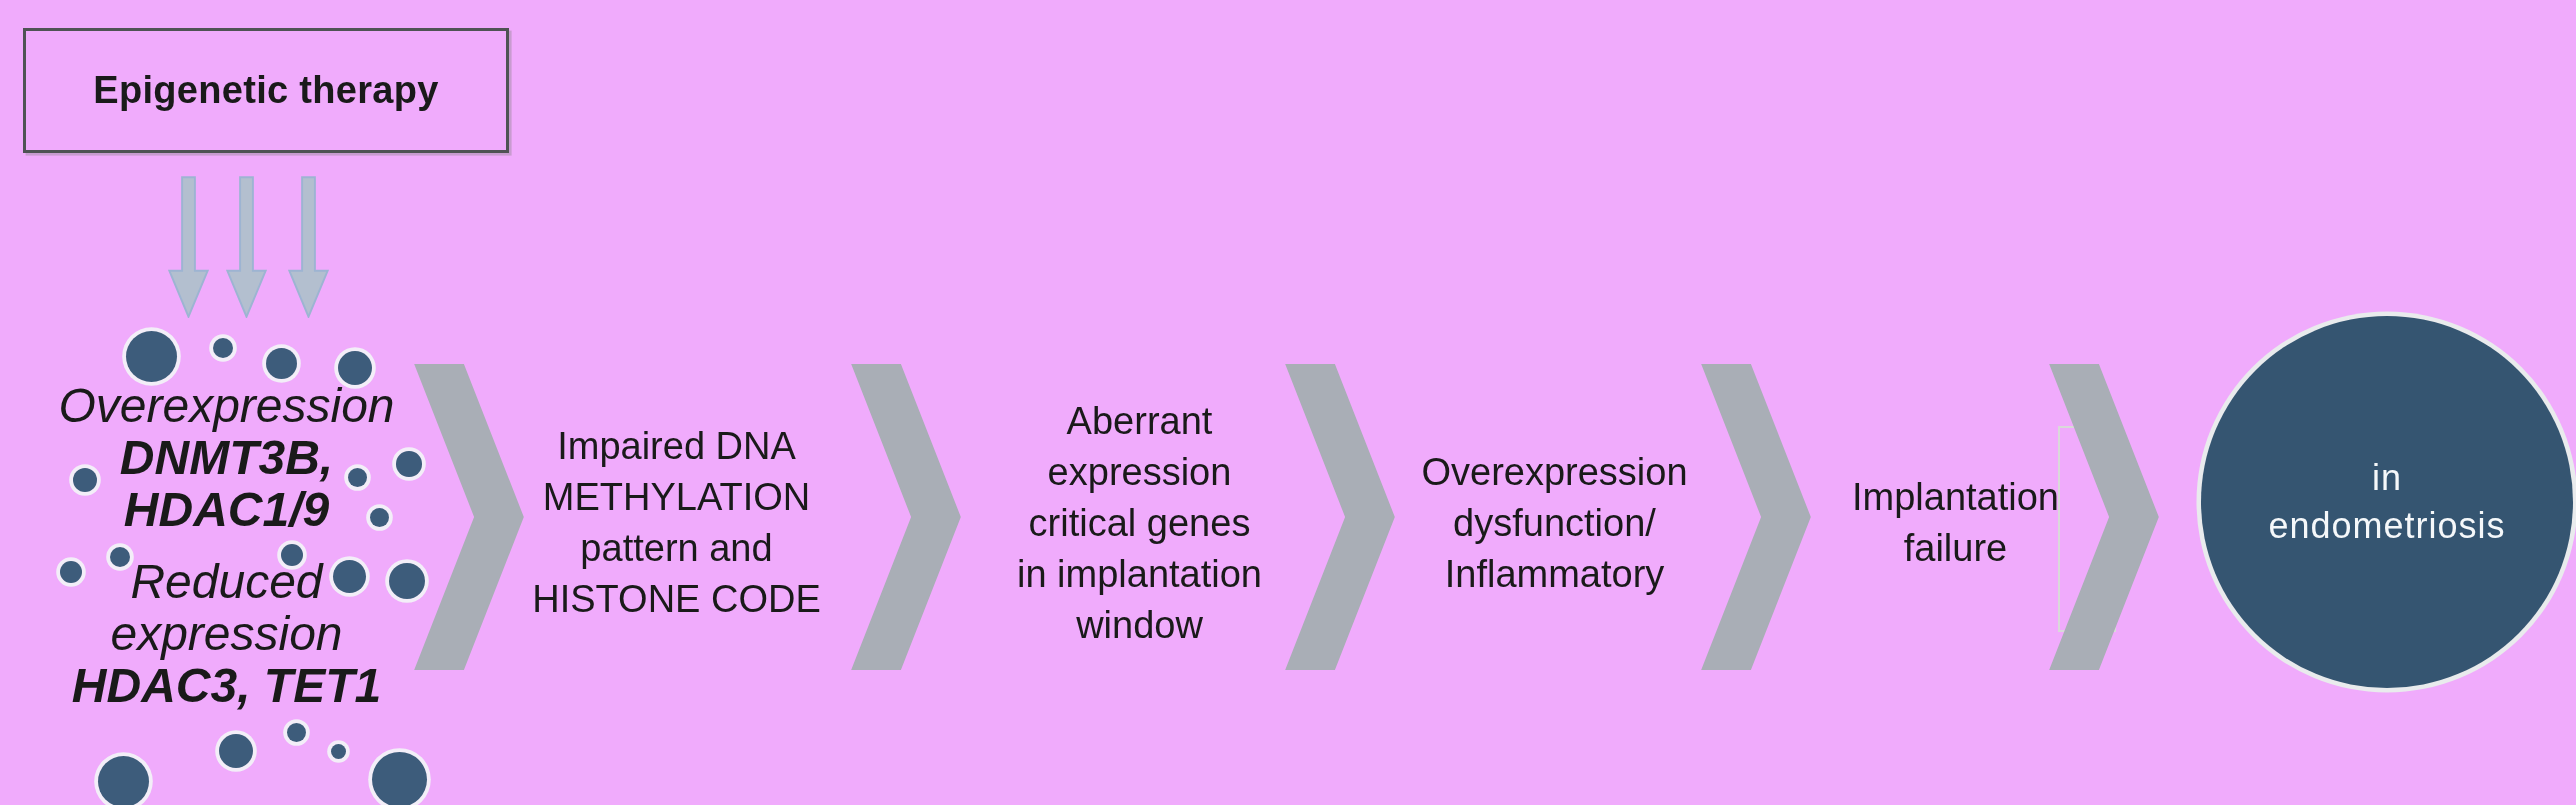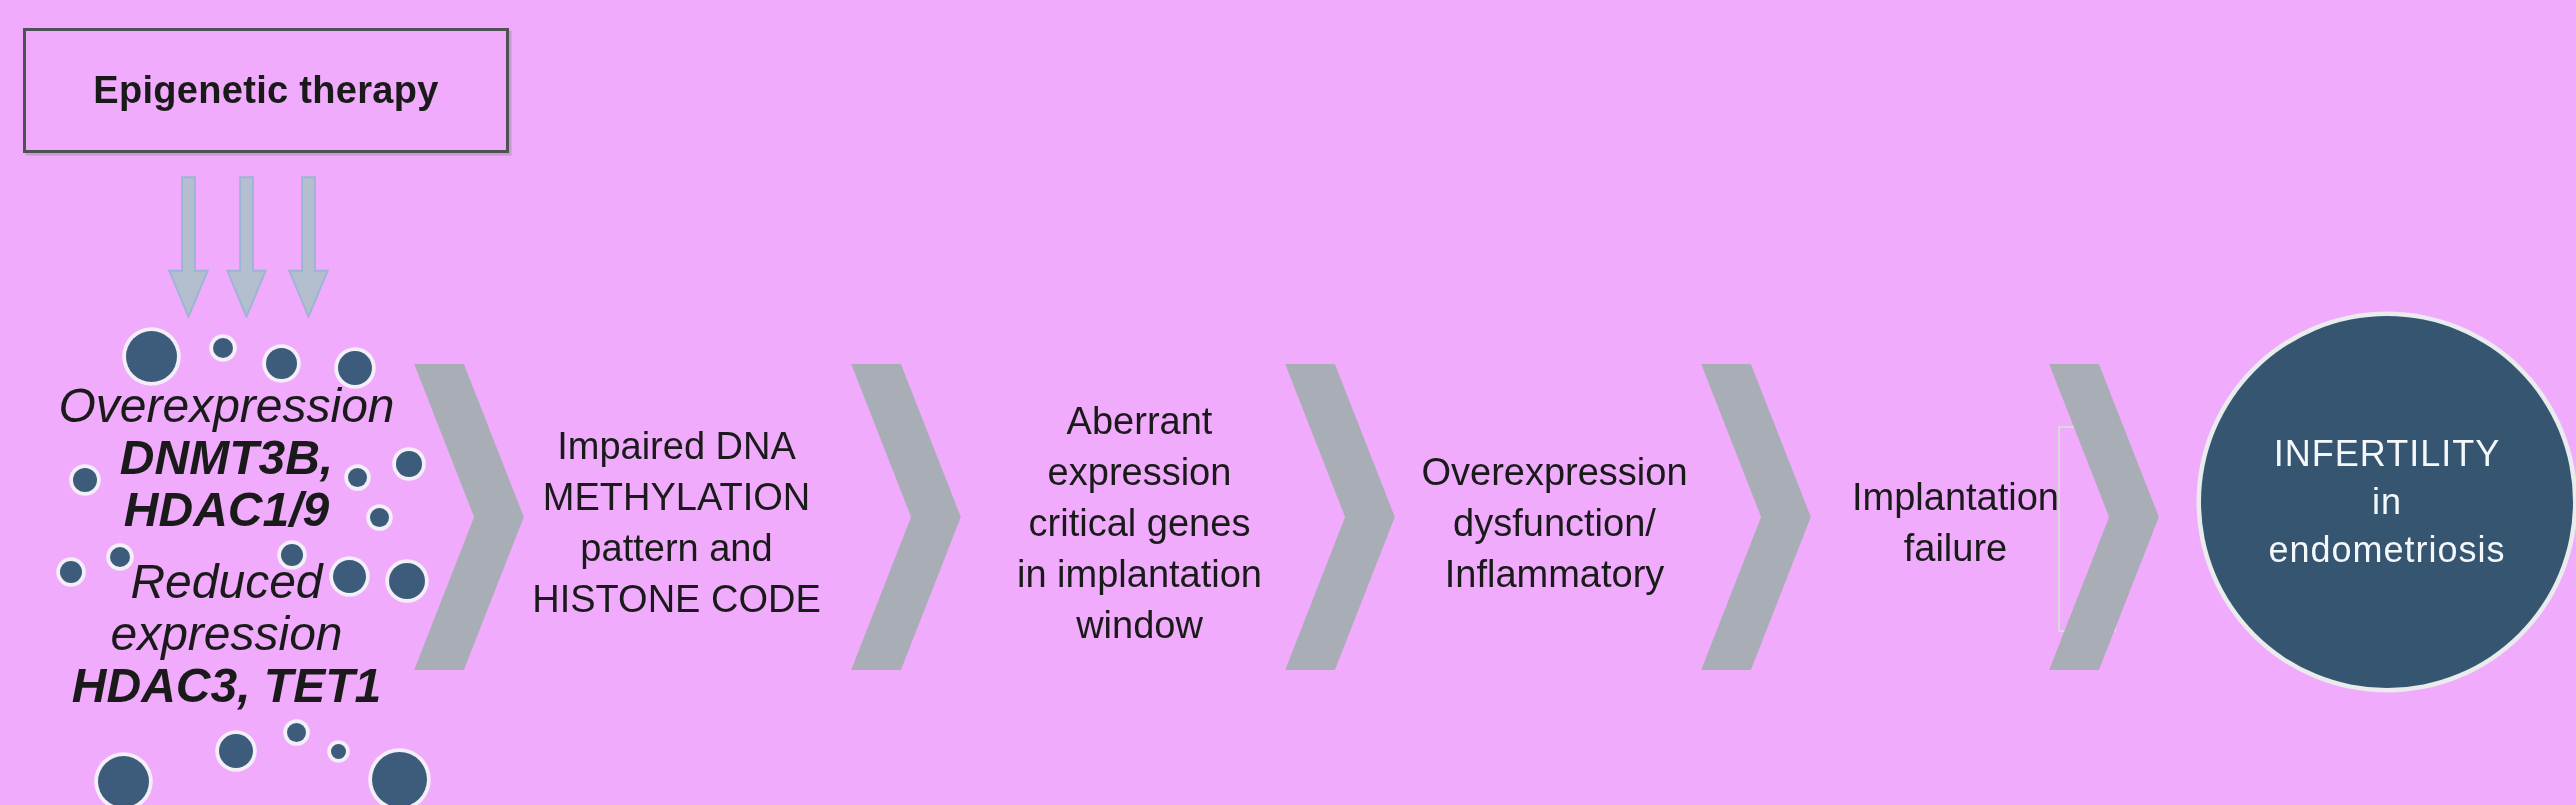--- a/index.html
+++ b/index.html
@@ -75,21 +75,20 @@
     <div>
       <div>Implantation</div>
       <div>failure</div>
     </div>
   </div>
 
   <div class="ghost-rect" style="border-color: rgb(217, 217, 217); left: 2058px; top: 426px; width: 54px; height: 202px;"></div>
 
   <div class="outcome" style="background: rgb(53, 85, 113); color: rgb(245, 248, 250); box-shadow: rgb(233, 235, 237) 0px 0px 0px 4.5px;">
     <div>
-      <div>INFERTILITY</div>
       <div>in</div>
       <div>endometriosis</div>
     </div>
   </div>
 
 <div class="dot" style="left: 126px; top: 331px; width: 51px; height: 51px; background: rgb(61, 92, 123);"></div>
     <div class="dot" style="left: 213px; top: 338px; width: 20.4px; height: 20.4px; background: rgb(61, 92, 123);"></div>
     <div class="dot" style="left: 266px; top: 348px; width: 31px; height: 31px; background: rgb(61, 92, 123);"></div>
     <div class="dot" style="left: 338px; top: 351px; width: 34px; height: 34px; background: rgb(61, 92, 123);"></div>
     <div class="dot" style="left: 73px; top: 468px; width: 24px; height: 24px; background: rgb(61, 92, 123);"></div>

